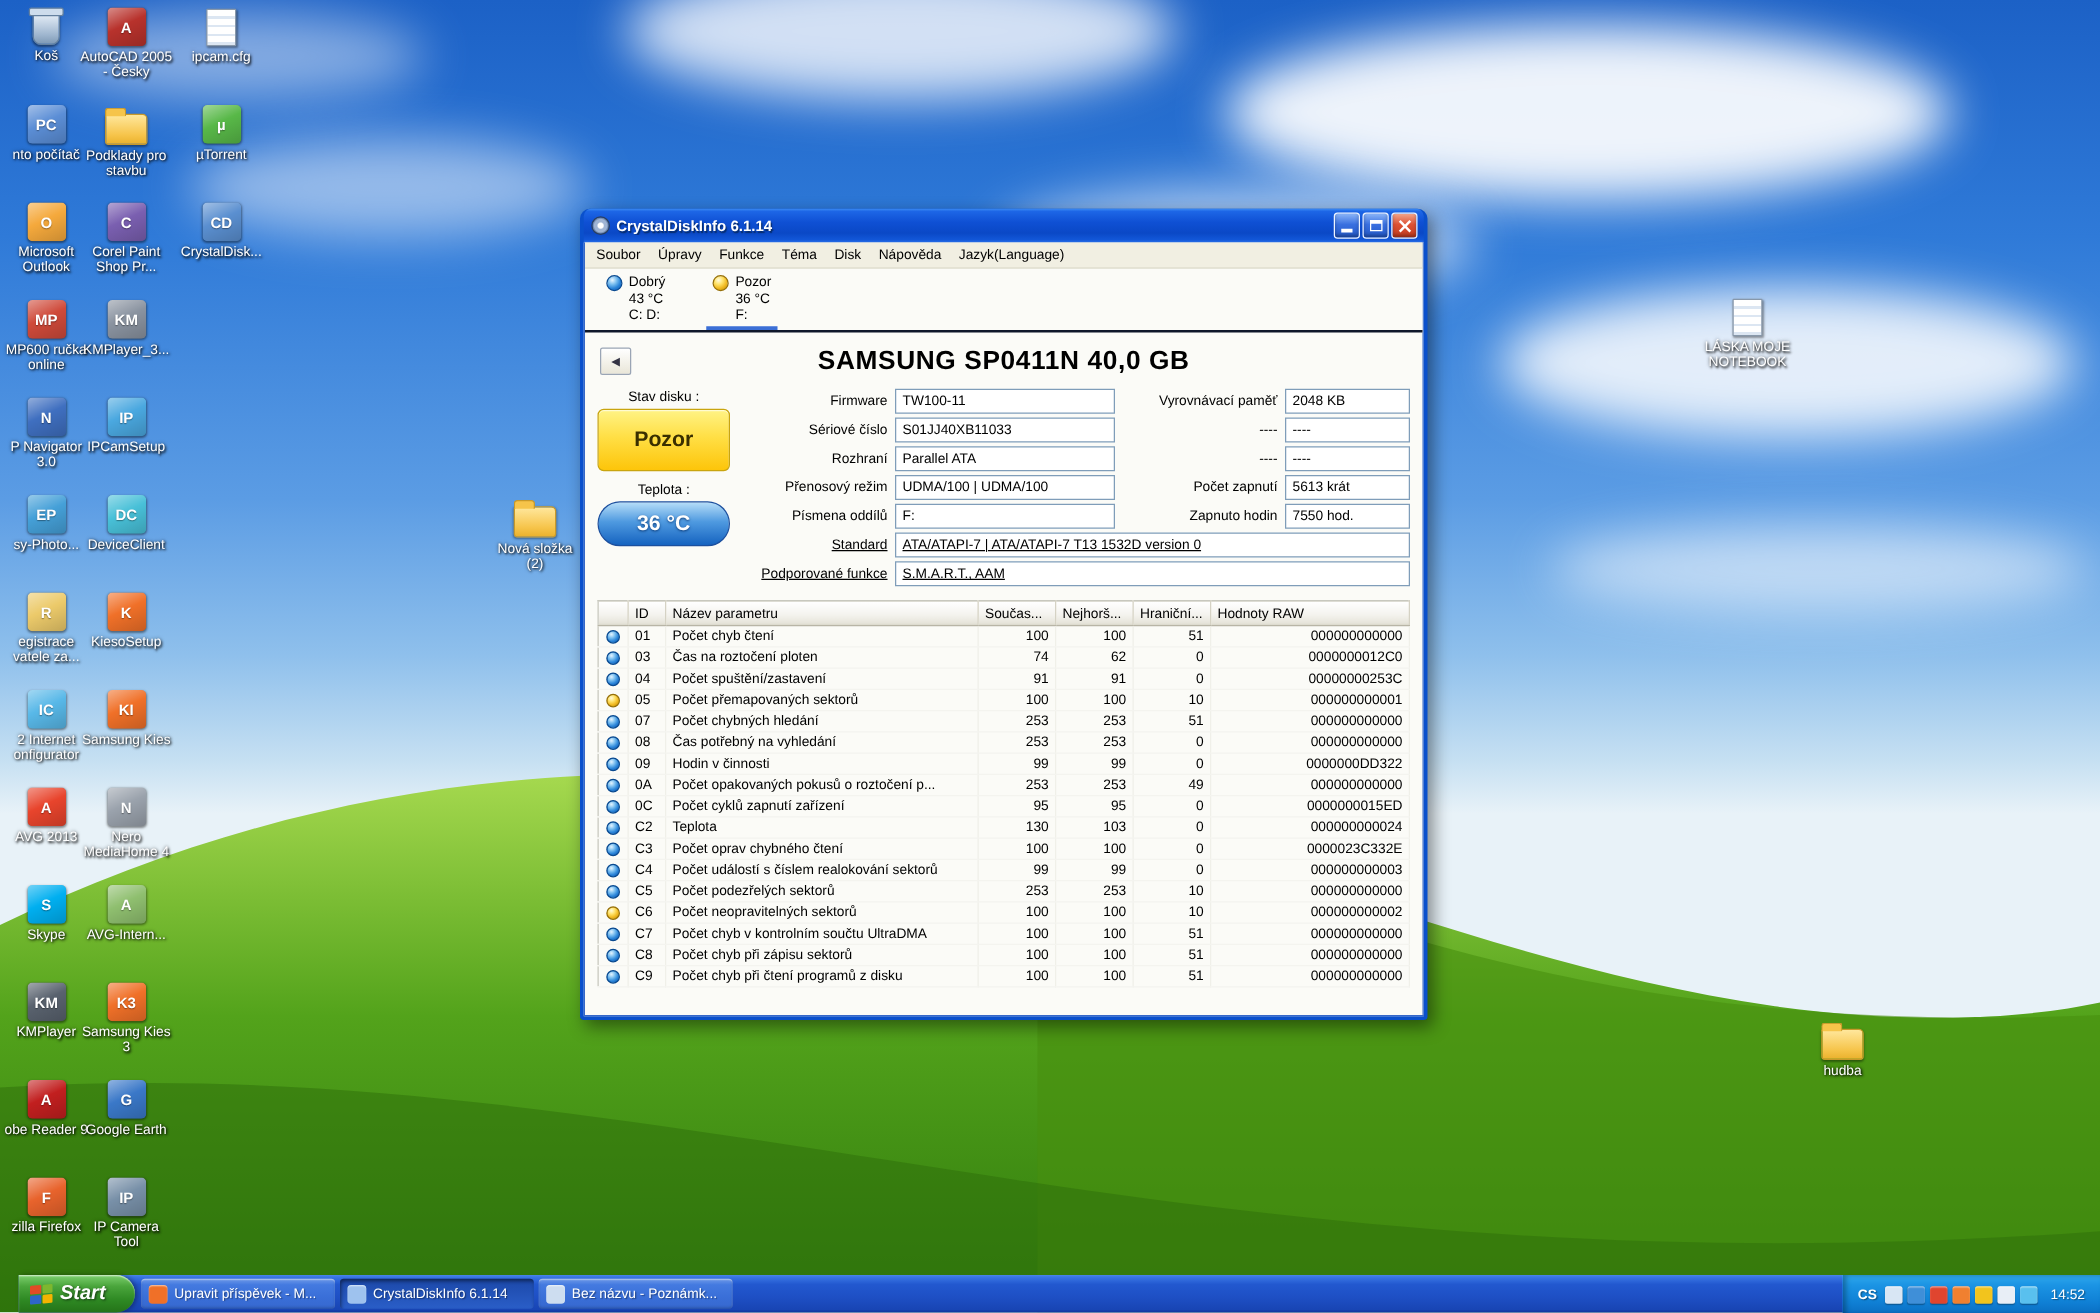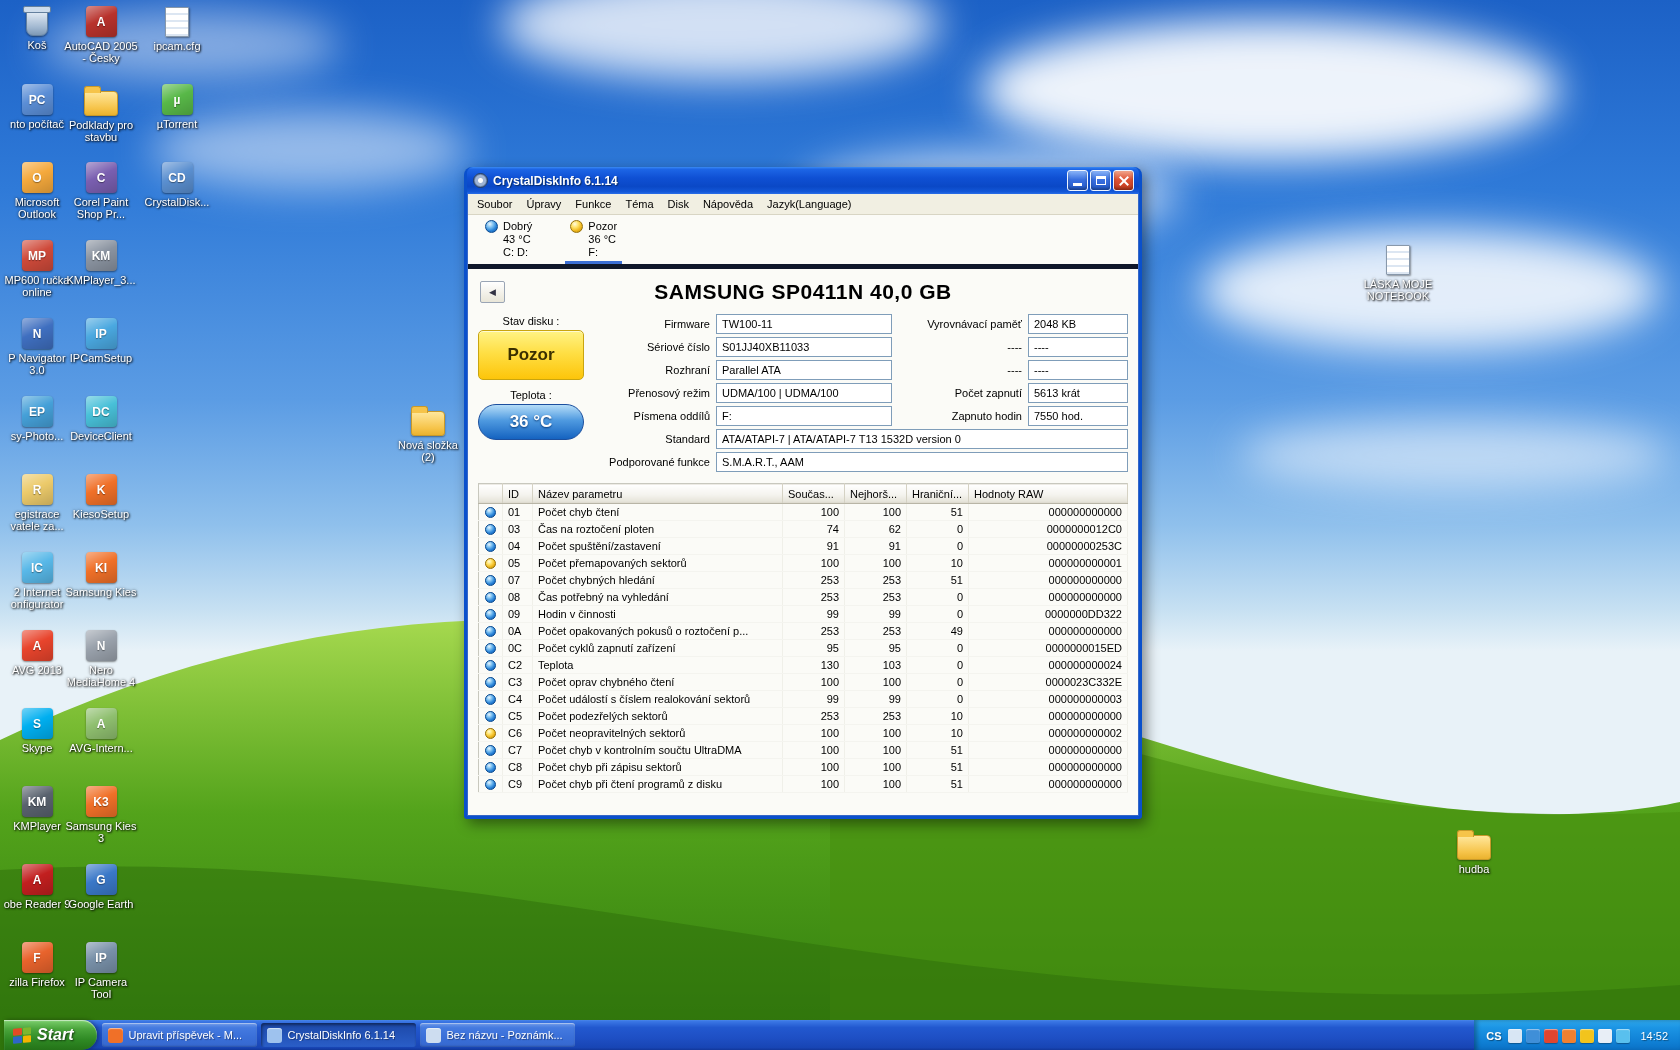--- a/index.html
+++ b/index.html
@@ -36,21 +36,21 @@
     background:#f6c44a; border:1px solid #c8992a; border-bottom:0; border-radius:3px 3px 0 0; }
   
   .k-trash .tile { width:22px; height:26px; margin-top:4px; border-radius:3px 3px 7px 7px; position:relative;
     background:linear-gradient(180deg,#e7eff8,#9fb6cf 70%,#7e99b5); border:1px solid #64809e; }
   .k-trash .tile::before { content:""; position:absolute; top:-5px; left:-4px; right:-4px; height:5px;
     background:#cddcec; border:1px solid #64809e; border-radius:2px; }
   
   .k-doc .tile { width:24px; height:30px; margin-top:1px; border-radius:1px;
     background:repeating-linear-gradient(180deg,#fff 0 5px,#dce6f2 5px 7px); background-color:#fff;
     border:1px solid #8898aa; box-shadow:1px 1px 2px rgba(0,0,0,.4); }
-  .loose { position:absolute; width:80px;justify-content:center; }
+  .loose { position:absolute; width:80px; }
   .pos-nova{left:388px; top:398px} .pos-laska{left:1358px; top:238px} .pos-hudba{left:1434px; top:816px}
 
   
   #win { position:absolute; left:464px; top:167px; width:678px;
     background:#0a50cc; border-radius:8px 8px 3px 3px; padding:0 3px 3px;
     box-shadow:4px 5px 14px rgba(0,0,0,.45); }
   .titlebar { height:27px; display:flex; align-items:center; padding:0 5px 0 6px; border-radius:6px 6px 0 0;
     background:linear-gradient(180deg,#3a8af4 0%,#1d66e6 8%,#0f50d4 40%,#0a48c6 72%,#1257d8 92%,#2a6fe8 100%); }
   .app-icon { width:15px; height:15px; border-radius:50%; flex:none;
     background:radial-gradient(circle at 50% 50%,#ffffff 0 2px,#9fb4d4 3px 5px,#6d86ac 6px 7px,#d8e4f2 8px); border:1px solid #2a3f60; }
@@ -61,21 +61,21 @@
   .tbtn.close { background:linear-gradient(180deg,#f2a68c,#de5234 45%,#c03a1e); }
   .g-min { position:absolute; left:5px; bottom:4px; width:9px; height:3px; background:#fff; }
   .g-max { position:absolute; left:5px; top:5px; width:10px; height:9px; border:1px solid #fff; border-top:3px solid #fff; }
   .g-x::before,.g-x::after { content:""; position:absolute; left:9px; top:4px; width:2px; height:12px; background:#fff; }
   .g-x::before{transform:rotate(45deg)} .g-x::after{transform:rotate(-45deg)}
 
   .client { background:#fbfbf7; border:1px solid #3567c8; border-top:0; }
   .menubar { background:#f1efe2; border-bottom:1px solid #d8d5c4; display:flex; font-size:11px; padding:1px 2px; }
   .mitem { padding:3px 7px; cursor:default; }
 
-  .drivebar { display:flex; gap:28px; padding:5px 12px 0; background:#fbfbf7; border-bottom:5px solid #0f172a; }
+  .drivebar { display:flex; gap:28px; padding:5px 12px 0; background:#fbfbf7; border-bottom:2px solid #0f172a; }
   .drive { display:flex; gap:5px; padding:0 5px 2px; border-bottom:3px solid transparent; cursor:pointer; }
   .drive.active { border-bottom-color:#3b6fd6; }
   .drive .lines { font-size:11px; line-height:13px; }
   .dot { width:13px; height:13px; border-radius:50%; flex:none; }
   .good .dot { background:radial-gradient(circle at 35% 28%,#e9f6ff 0%,#7cc0f0 32%,#2a84d8 62%,#0b52a8 100%); border:1px solid #0a4a90; }
   .caution .dot { background:radial-gradient(circle at 35% 28%,#fffbe0 0%,#ffe36a 32%,#f0b820 62%,#b88a00 100%); border:1px solid #96700a; }
 
   .content { position:relative; padding:6px 10px 22px; }
   .backbtn { position:absolute; left:12px; top:12px; width:25px; height:22px; border:1px solid #9aa5b5; border-radius:2px;
     background:linear-gradient(180deg,#ffffff,#e9e6d8); color:#334; font-size:9px; display:flex; align-items:center; justify-content:center; cursor:pointer; }
@@ -87,38 +87,38 @@
   .health-btn { height:50px; border-radius:5px; border:1px solid #c9a50f; cursor:pointer;
     background:linear-gradient(180deg,#fff385 0%,#ffdf45 45%,#fdc50a 100%); box-shadow:inset 0 1px 0 #fffbd0;
     font-size:17px; font-weight:bold; color:#3a2f00; display:flex; align-items:center; justify-content:center; }
   .temp-btn { height:36px; margin-top:2px; border-radius:18px; border:1px solid #1c4f9e; cursor:pointer;
     background:linear-gradient(180deg,#b5ddf8 0%,#4f9ae0 45%,#1563c0 100%);
     color:#fff; font-size:17px; font-weight:bold; display:flex; align-items:center; justify-content:center; text-shadow:0 1px 2px #0a3a78; }
   .tgap { margin-top:9px; }
 
   .fields { flex:1; font-size:11px; }
   .frow { display:grid; grid-template-columns:118px 176px 1fr 100px; gap:4px; align-items:center; margin-bottom:3px; }
-  .frow.wide { grid-template-columns:118px 1fr; }
+  .frow.wide { grid-template-columns:118px 1fr;text-decoration:underline; }
   .frow label { text-align:right; padding-right:2px; white-space:nowrap; }
   .fbox { border:1px solid #7f9db9; background:#fff; height:20px; display:flex; align-items:center; padding:0 5px;
     white-space:nowrap; overflow:hidden; }
 
   table.smart { width:100%; border-collapse:collapse; margin-top:8px; font-size:11px; table-layout:fixed;
     border:1px solid #c8c8be; }
   .smart th { height:20px; font-weight:normal; text-align:left; padding:0 5px;
     background:linear-gradient(180deg,#ffffff,#f4f3ee 55%,#e6e4da 90%,#d6d3c6);
     border-right:1px solid #d5d2c4; border-bottom:1px solid #b8b5a6; white-space:nowrap; overflow:hidden; }
   .smart td { height:17px; padding:0 5px; border-right:1px solid #f0f0e9; border-bottom:1px solid #f4f4ef;
     white-space:nowrap; overflow:hidden; }
   .num { text-align:right; }
   .c-dot { text-align:center; padding:0 2px !important; }
   .smart td .dot { width:11px; height:11px; display:inline-block; vertical-align:middle; }
 
   
-  #taskbar { position:absolute; left:4px; right:0; bottom:0; height:30px; z-index:50; display:flex; align-items:stretch;
+  #taskbar { position:absolute; left:15px; right:0; bottom:0; height:30px; z-index:50; display:flex; align-items:stretch;
     background:linear-gradient(180deg,#4a86e8 0%,#3a76e4 5%,#2258cf 25%,#1e4fc4 60%,#1845b4 92%,#12379a 100%); }
   .startbtn { display:flex; align-items:center; gap:6px; padding:0 24px 0 9px; border-radius:0 15px 15px 0; cursor:pointer;
     background:linear-gradient(180deg,#7dd06e 0%,#4aa53c 30%,var(--start-green,#2f8a24) 65%,#247318 100%);
     box-shadow:2px 0 4px rgba(0,0,0,.35), inset 0 1px 1px rgba(255,255,255,.6);
     color:#fff; font-size:16px; font-weight:bold; font-style:italic; text-shadow:1px 1px 2px rgba(0,0,0,.6); }
   .flag { width:18px; height:15px; display:grid; grid-template-columns:1fr 1fr; grid-template-rows:1fr 1fr; gap:1px; transform:skewY(-5deg); }
   .flag i { border-radius:1px; }
   .flag i:nth-child(1){background:var(--flag-red,#e24b26)} .flag i:nth-child(2){background:var(--flag-green,#7db72f)}
   .flag i:nth-child(3){background:var(--flag-blue,#2e66c8)} .flag i:nth-child(4){background:var(--flag-yellow,#f4b400)}
   .tasks { flex:1; display:flex; gap:4px; padding:3px 5px; min-width:0; }

